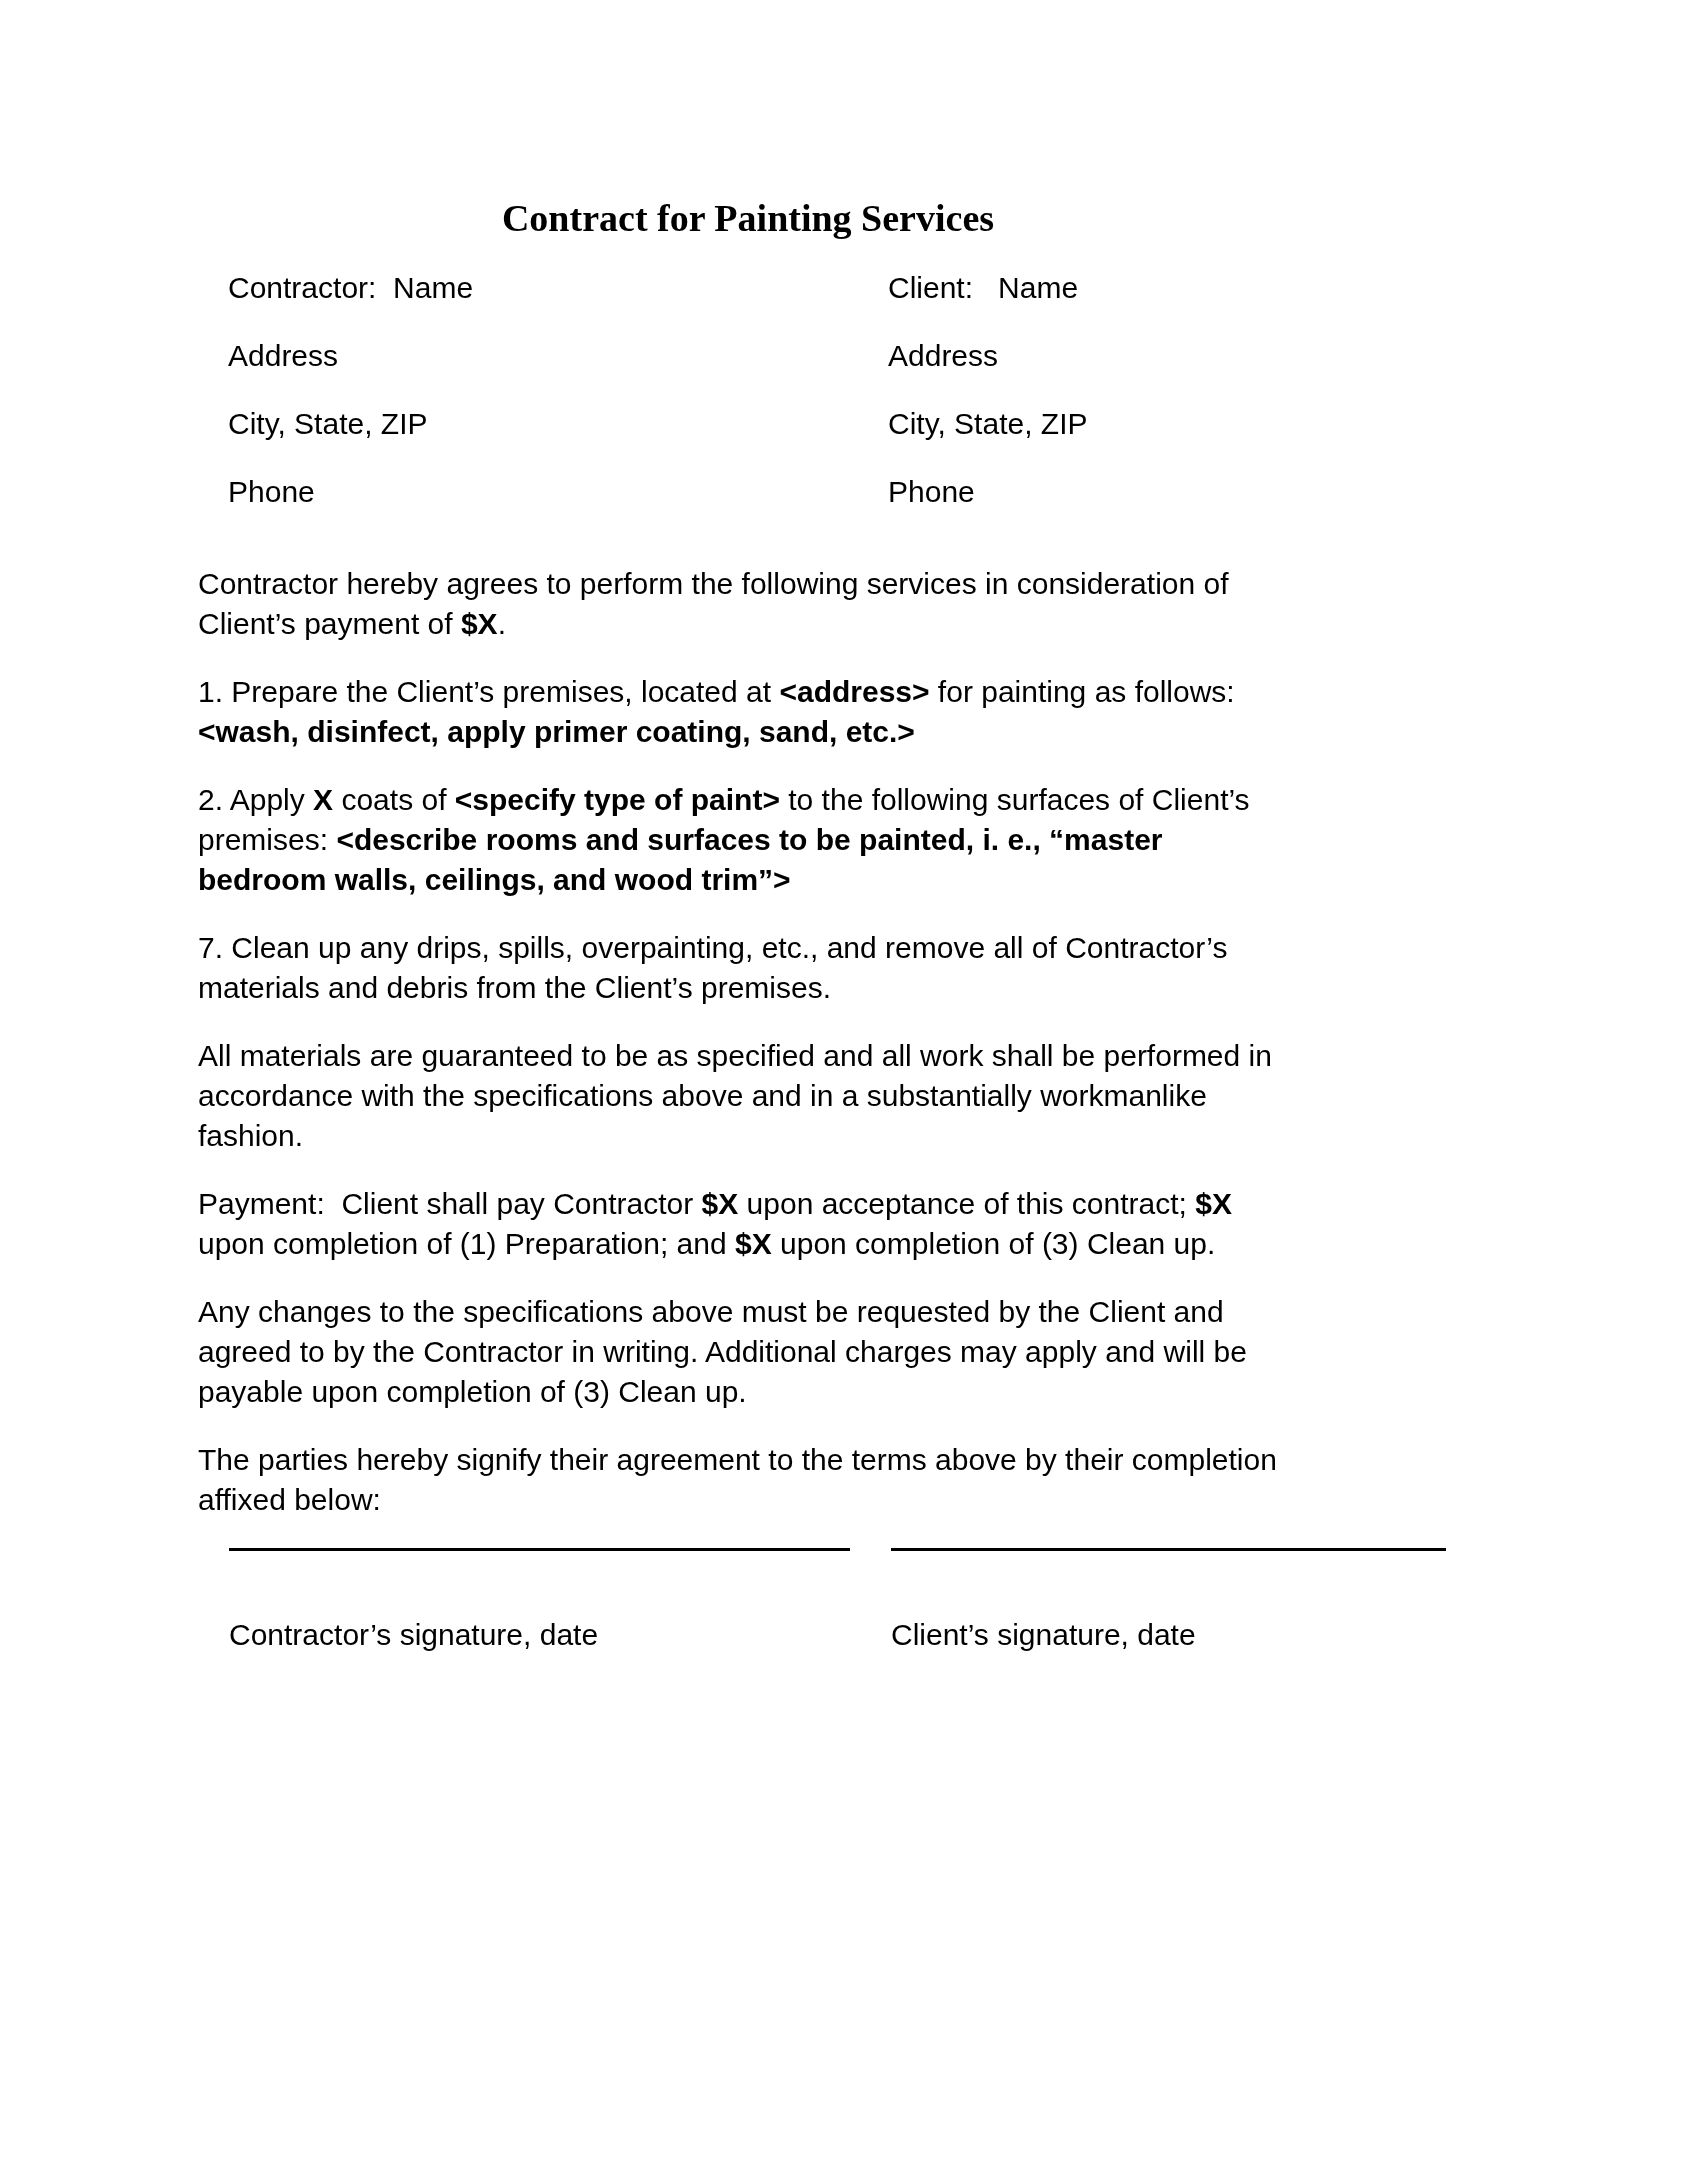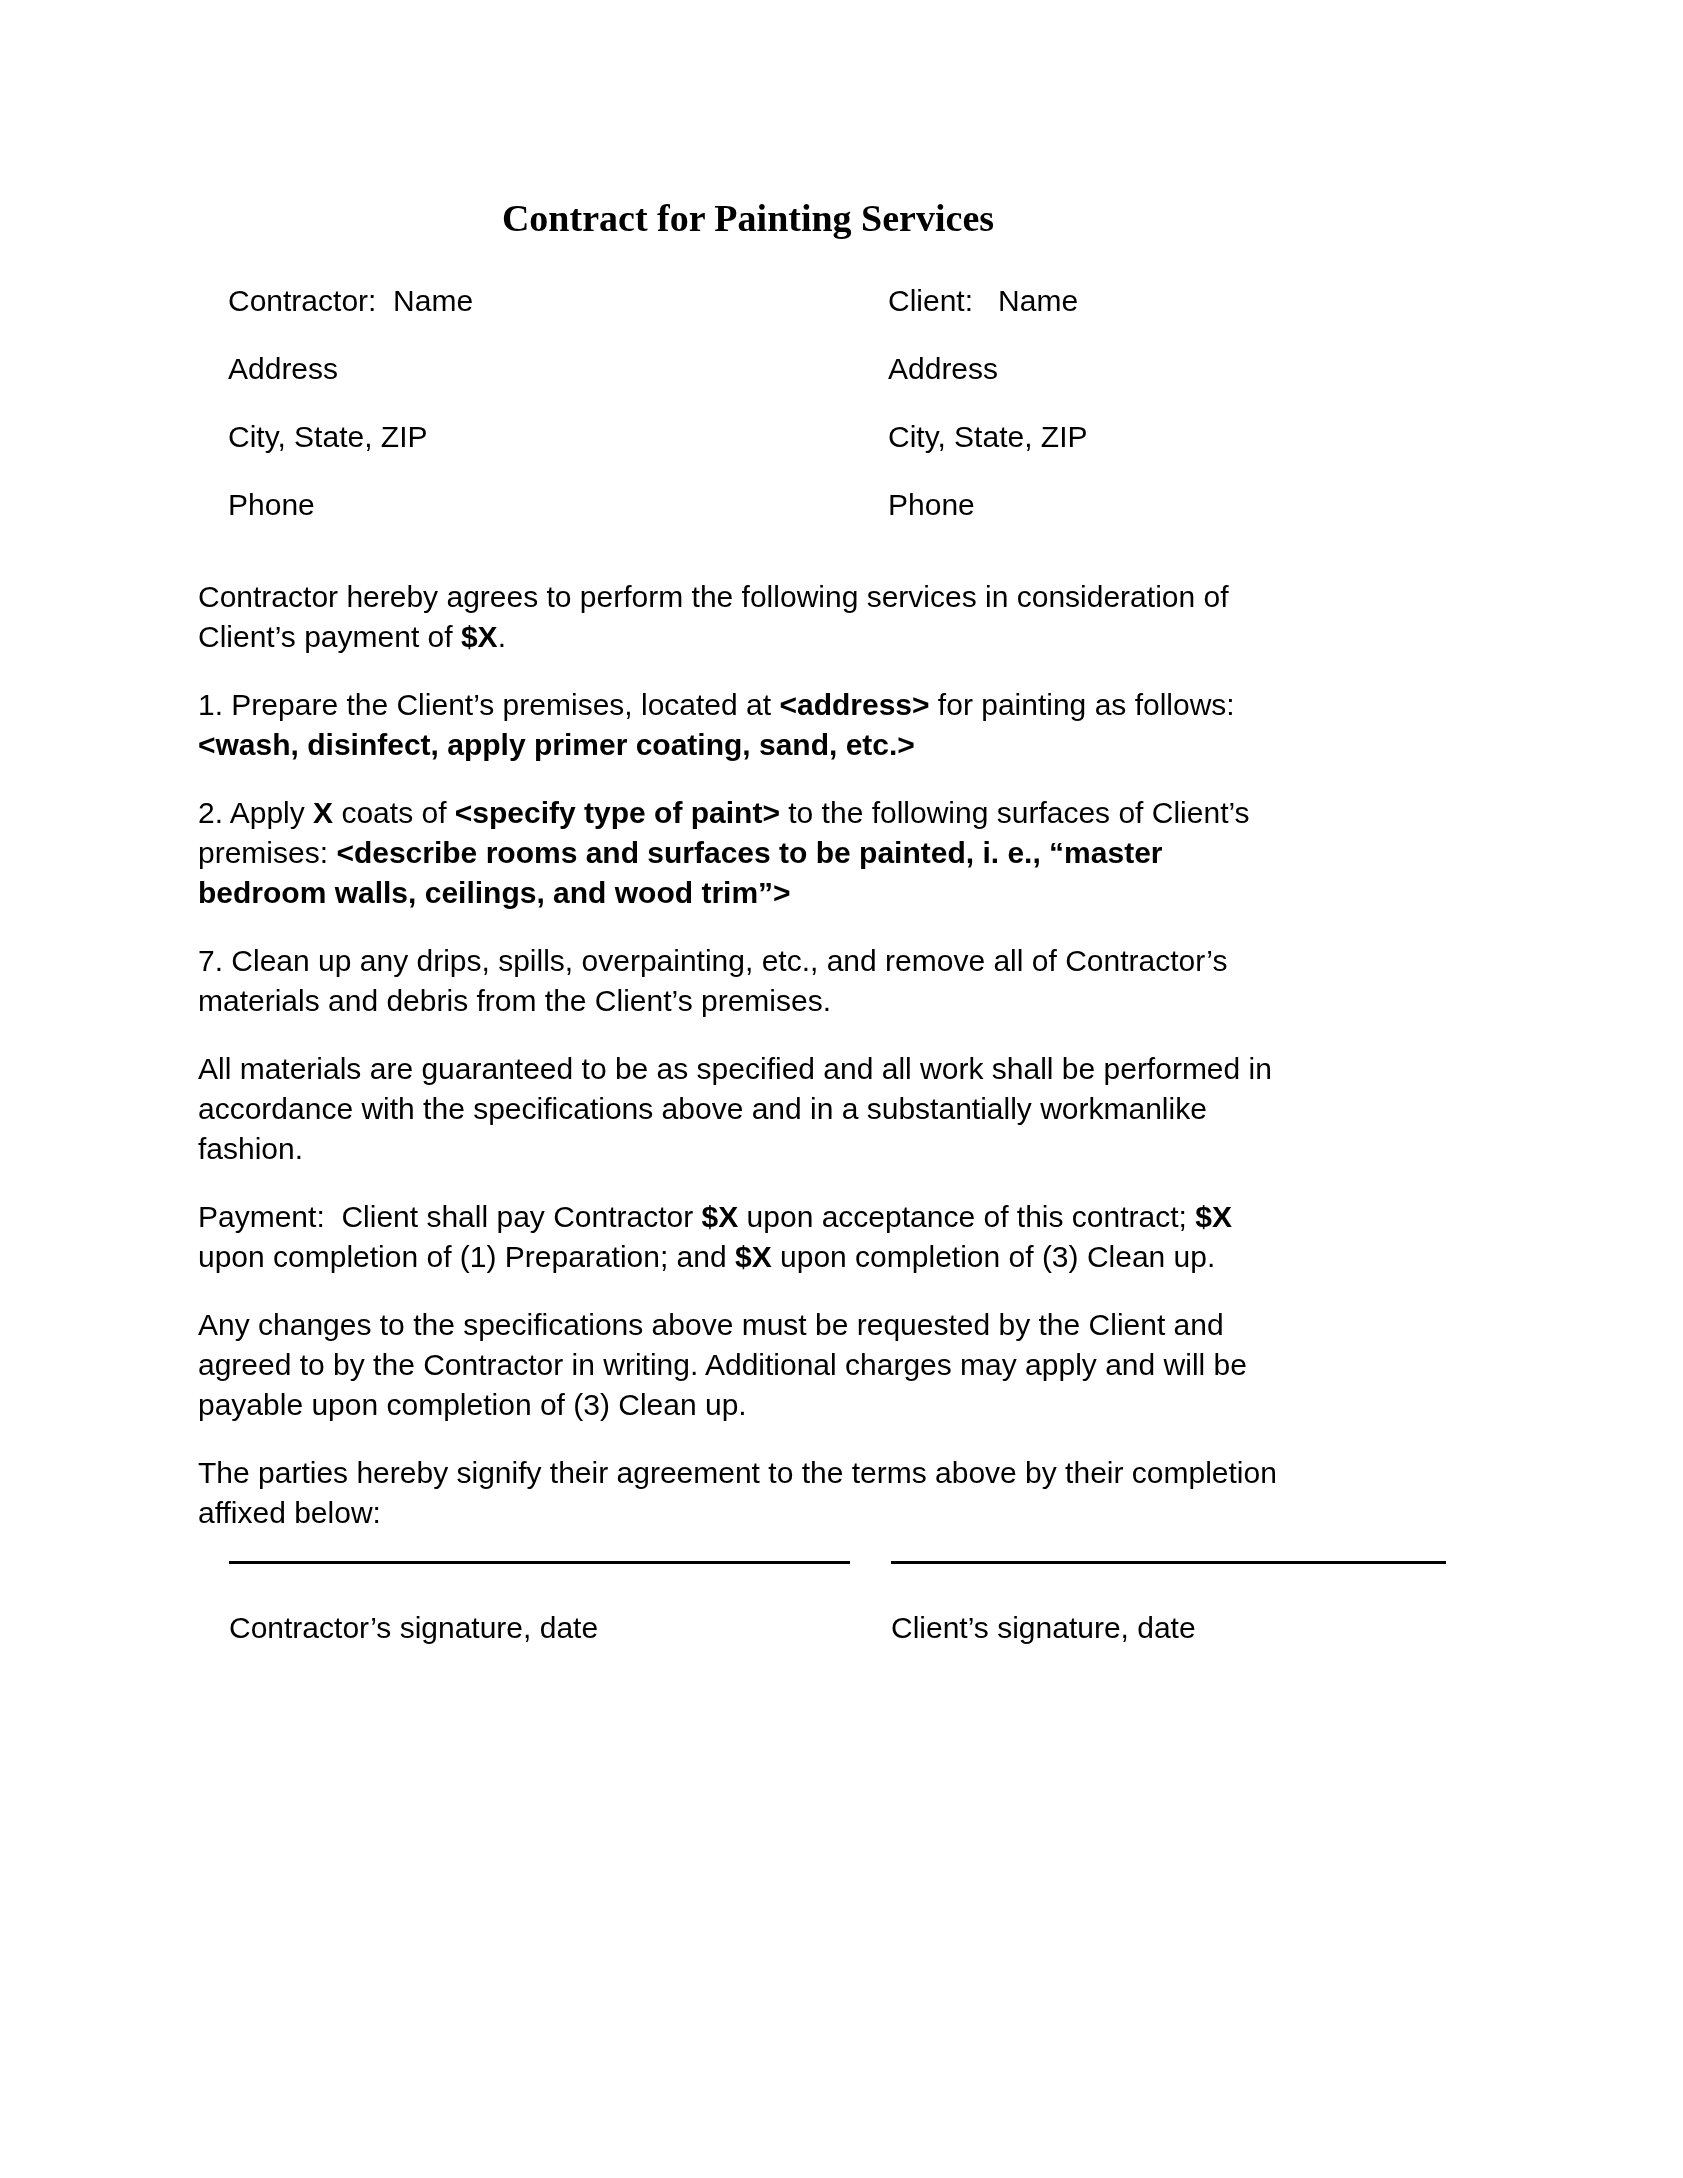--- a/index.html
+++ b/index.html
@@ -22,21 +22,21 @@
   }
   .doc-title {
     font-family: "Liberation Serif", serif;
     font-weight: 700;
     font-size: 38px;
     line-height: 46px;
     text-align: center;
     white-space: pre-wrap;
   }
   .party-block {
-    margin: 40px 0 0 30px;
+    margin: 27px 0 0 30px;
   }
   .party-row {
     display: flex;
     line-height: 40px;
     margin-bottom: 28px;
     white-space: pre-wrap;
   }
   .party-cell-left {
     width: 660px;
     flex: 0 0 auto;
@@ -70,21 +70,21 @@
   }
   .sig-col-right {
     width: 555px;
     flex: 0 0 auto;
   }
   .sig-line {
     border-top: 3px solid #000000;
     height: 0;
   }
   .sig-label {
-    margin-top: 44px;
+    margin-top: 64px;
     line-height: 40px;
     white-space: pre-wrap;
   }
 </style>
 </head>
 <body>
 
 <div class="page">
   <div class="content">
 

